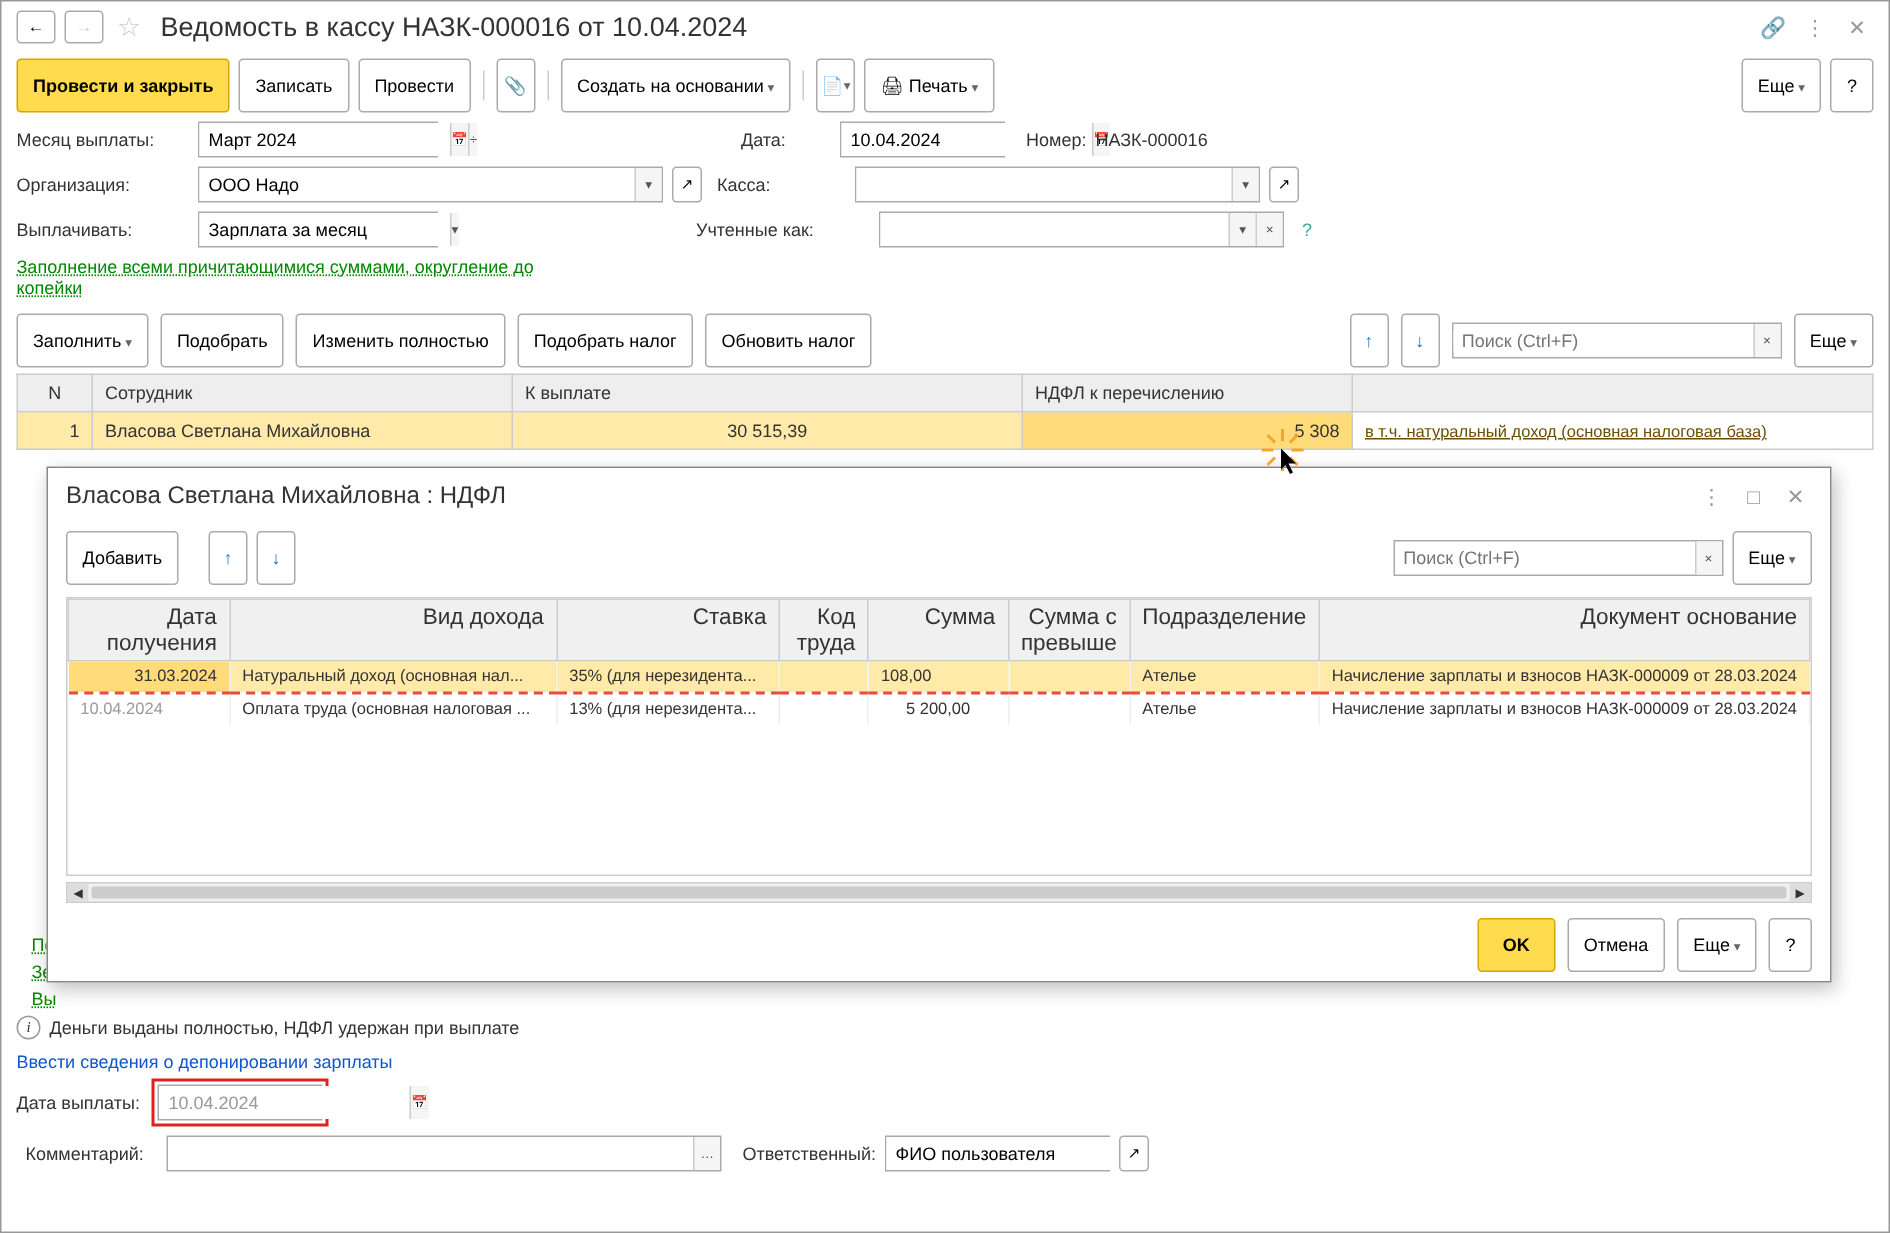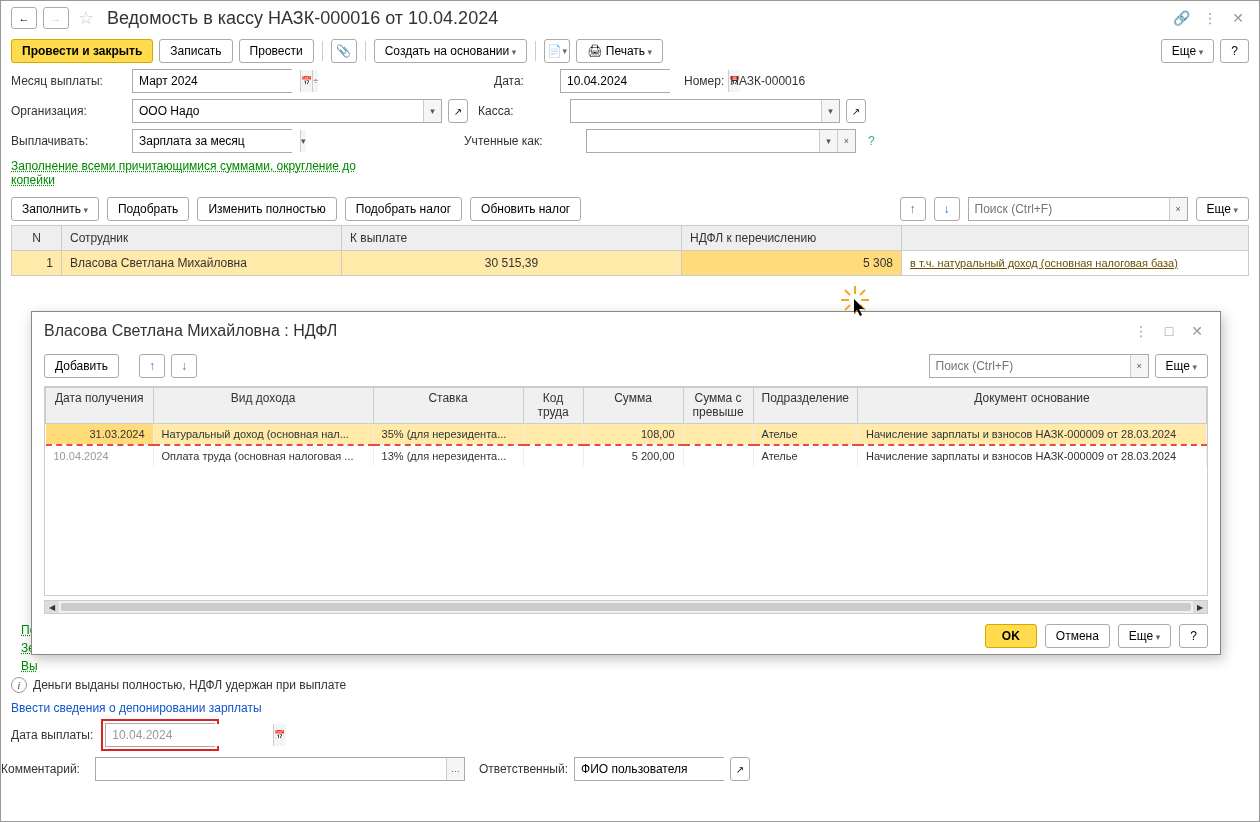--- a/index.html
+++ b/index.html
@@ -4,21 +4,21 @@
 <style>
 * { box-sizing: border-box; margin: 0; padding: 0; }
 body { font-family: Arial, sans-serif; font-size: 12px; color: #333; background: #fff; position: relative; width: 1260px; height: 822px; overflow: hidden; border: 1px solid #999; }
 .topbar { display: flex; align-items: center; padding: 6px 10px; gap: 6px; }
 .nav-btn { width: 26px; height: 22px; border: 1px solid #aaa; background: #fff; border-radius: 3px; cursor: pointer; display: inline-flex; align-items: center; justify-content: center; font-size: 11px; }
 .star-icon { width: 22px; height: 22px; display: inline-flex; align-items: center; justify-content: center; color: #ccc; font-size: 18px; }
 .page-title { font-size: 18px; font-weight: normal; margin-left: 4px; }
 .topbar-right { margin-left: auto; display: flex; gap: 6px; }
 .icon-btn-sm { width: 22px; height: 22px; border: none; background: transparent; color: #999; cursor: pointer; font-size: 14px; display: inline-flex; align-items: center; justify-content: center; }
 .toolbar { display: flex; align-items: center; padding: 4px 10px; gap: 6px; }
-.btn { padding: 4px 10px; border: 1px solid #aaa; background: #fff; border-radius: 3px; cursor: pointer; font-size: 12px; height: 24px; line-height: 14px; }
+.btn { padding: 4px 10px; border: 1px solid #aaa; background: #fff; border-radius: 3px; cursor: pointer; font-size: 12px; height: 36px; line-height: 14px; }
 .btn-yellow { background: #ffdb4d; border-color: #d4a800; font-weight: bold; }
 .btn-drop::after { content: " ▾"; font-size: 9px; color: #666; }
 .btn-icon { width: 26px; padding: 0; display: inline-flex; align-items: center; justify-content: center; }
 .sep { width: 1px; height: 20px; background: #ccc; margin: 0 2px; }
 .spacer { flex: 1; }
 .form-area { padding: 2px 10px; }
 .form-row { display: flex; align-items: center; gap: 6px; margin-bottom: 6px; }
 .label { min-width: 115px; }
 .input-combo { display: flex; align-items: center; border: 1px solid #aaa; height: 24px; background: #fff; }
 .input-combo input { border: none; outline: none; padding: 0 6px; font-size: 12px; height: 100%; flex: 1; }
@@ -35,21 +35,21 @@
 .cell-highlight { background: #ffdb7a !important; text-align: right; }
 .link-underline { color: #6b4f00; text-decoration: underline; cursor: pointer; font-size: 11px; }
 .cursor-spark { position: absolute; left: 840px; top: 285px; z-index: 10; }
 .modal { position: absolute; left: 30px; top: 310px; width: 1190px; height: 344px; background: #fff; border: 1px solid #888; box-shadow: 2px 4px 12px rgba(0,0,0,0.25); z-index: 5; display: flex; flex-direction: column; }
 .modal-header { display: flex; align-items: center; padding: 8px 12px; }
 .modal-title { font-size: 16px; }
 .modal-header-right { margin-left: auto; display: flex; gap: 6px; }
 .modal-toolbar { display: flex; align-items: center; padding: 4px 12px; gap: 6px; }
 .modal-table-wrap { flex: 1; margin: 4px 12px; border: 1px solid #ccc; overflow: hidden; position: relative; }
 .modal-table { width: 100%; border-collapse: collapse; }
-.modal-table th { background: #f0f0f0; text-align: center; padding: 3px 8px; border: 1px solid #ccc; font-weight: normal; font-size: 12px; vertical-align: top; height: 36px; }
+.modal-table th { background: #f0f0f0; text-align: right; padding: 3px 8px; border: 1px solid #ccc; font-weight: normal; font-size: 15px; vertical-align: top; height: 36px; }
 .modal-table td { padding: 4px 8px; border-right: 1px solid #eee; font-size: 11px; white-space: nowrap; overflow: hidden; text-overflow: ellipsis; }
 .modal-row-y td { background: #ffeaa9; border-bottom: 2px dashed #e74c3c; }
 .modal-row-y td:first-child { background: #ffdb7a; padding-left: 44px; }
 .scrollbar-h { height: 14px; background: #f0f0f0; display: flex; align-items: center; margin: 0 12px 4px; border: 1px solid #ccc; }
 .sb-btn { width: 14px; height: 100%; background: #ddd; font-size: 8px; display: inline-flex; align-items: center; justify-content: center; }
 .sb-thumb { flex: 1; height: 8px; background: #ccc; margin: 0 2px; border-radius: 2px; }
 .modal-footer { display: flex; justify-content: flex-end; gap: 8px; padding: 6px 12px; }
 .ok-btn { background: #ffdb4d; border-color: #d4a800; font-weight: bold; padding-left: 16px; padding-right: 16px; }
 .footer-links { padding: 2px 10px; }
 .footer-link { display: block; color: #008800; text-decoration: underline dotted; margin: 4px 0; cursor: pointer; }
@@ -236,31 +236,31 @@
         <th>Подразделение</th>
         <th>Документ основание</th>
       </tr>
         </thead>
       <tbody>
         <tr class="modal-row-y">
           <td>31.03.2024</td>
           <td>Натуральный доход (основная нал...</td>
           <td>35% (для нерезидента...</td>
           <td></td>
-          <td style="text-align:right">108,00</td>
+          <td style="text-align:left">108,00</td>
           <td></td>
           <td>Ателье</td>
           <td>Начисление зарплаты и взносов НАЗК-000009 от 28.03.2024</td>
         </tr>
         <tr>
           <td style="color:#999">10.04.2024</td>
           <td>Оплата труда (основная налоговая ...</td>
           <td>13% (для нерезидента...</td>
           <td></td>
-          <td style="text-align:right">5 200,00</td>
+          <td style="text-align:center">5 200,00</td>
           <td></td>
           <td>Ателье</td>
           <td>Начисление зарплаты и взносов НАЗК-000009 от 28.03.2024</td>
         </tr>
       </tbody>
     </table>
   </div>
   <div class="scrollbar-h">
     <div class="sb-btn">◀</div>
     <div class="sb-thumb"></div>
@@ -288,21 +288,21 @@
   <a class="link-blue">Ввести сведения о депонировании зарплаты</a>
   <div class="form-row" style="padding-left:10px">
     <span>Дата выплаты:</span>
     <span class="red-box">
       <div class="input-combo" style="width:110px">
         <input style="color: rgb(153, 153, 153);" value="10.04.2024">
         <button class="input-btn">📅</button>
       </div>
     </span>
   </div>
-  <div class="form-row" style="padding-left:0">
+  <div class="form-row" style="padding-left:16px">
     <span style="min-width:88px">Комментарий:</span>
     <div class="input-combo" style="width:370px">
       <input style="">
       <button class="input-btn">…</button>
     </div>
     <span style="margin-left:8px">Ответственный:</span>
     <div class="input-combo" style="width:150px">
       <input value="ФИО пользователя" style="">
       <button class="input-btn">▾</button>
     </div>

